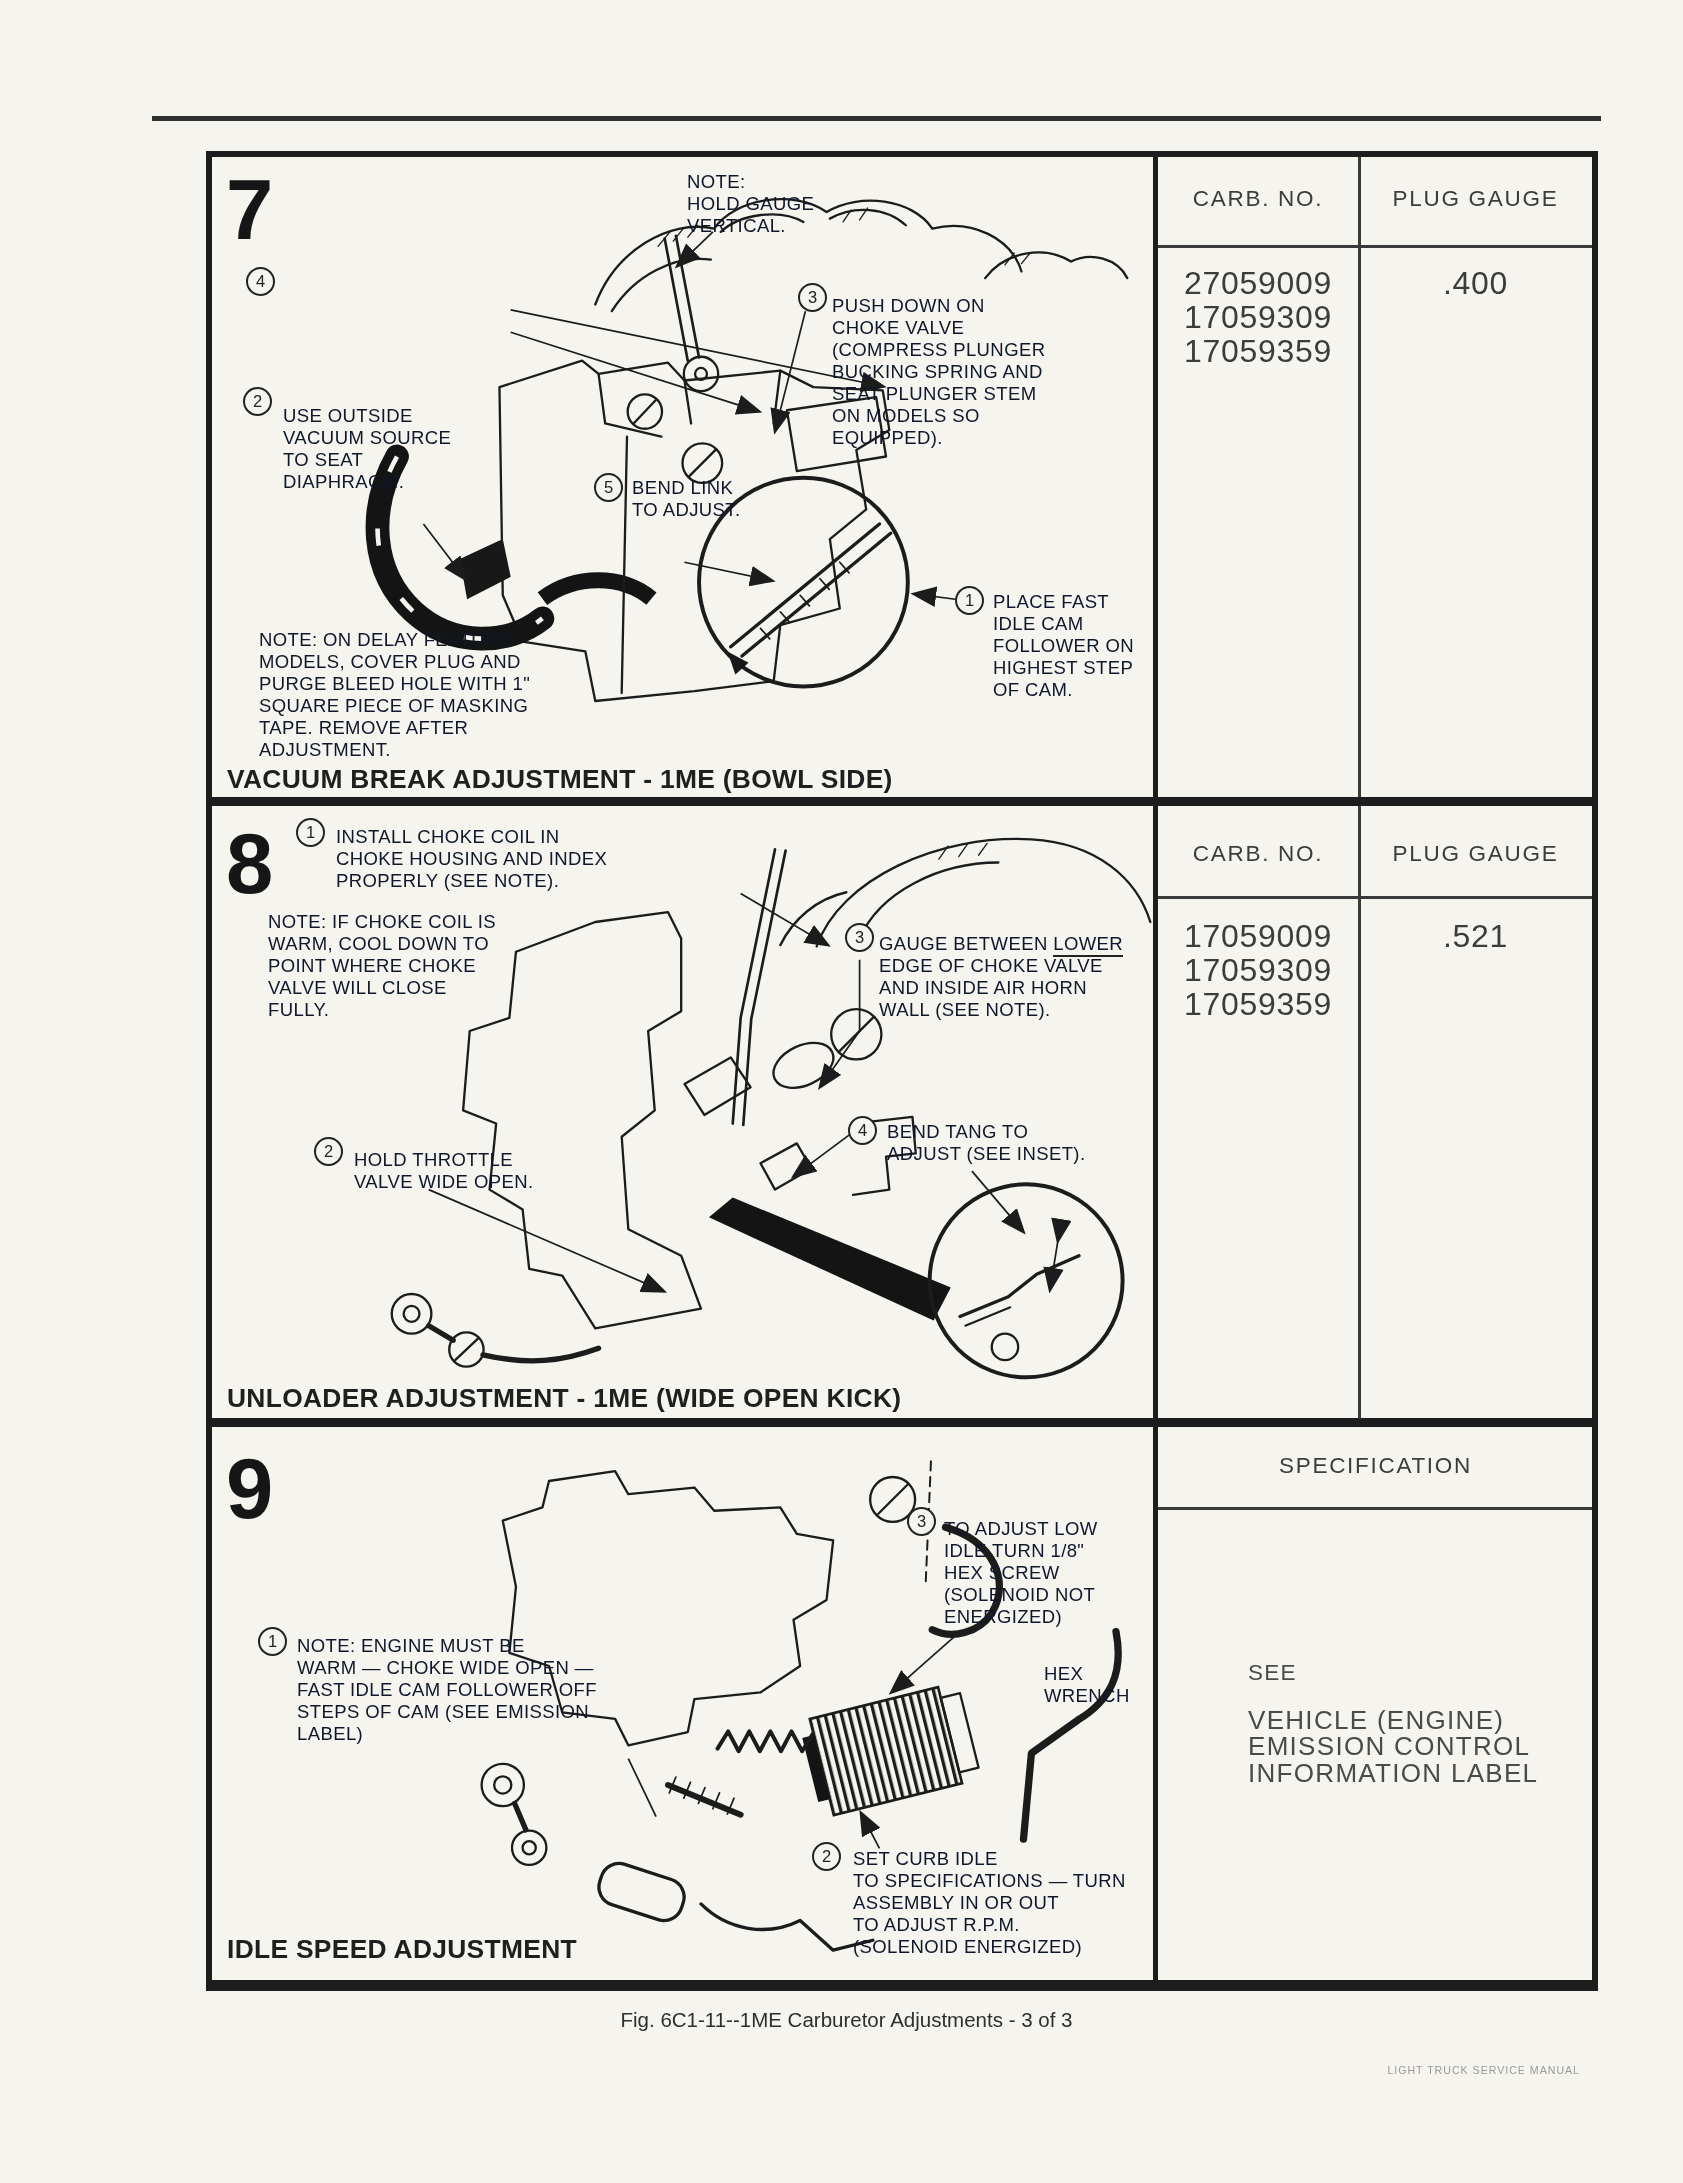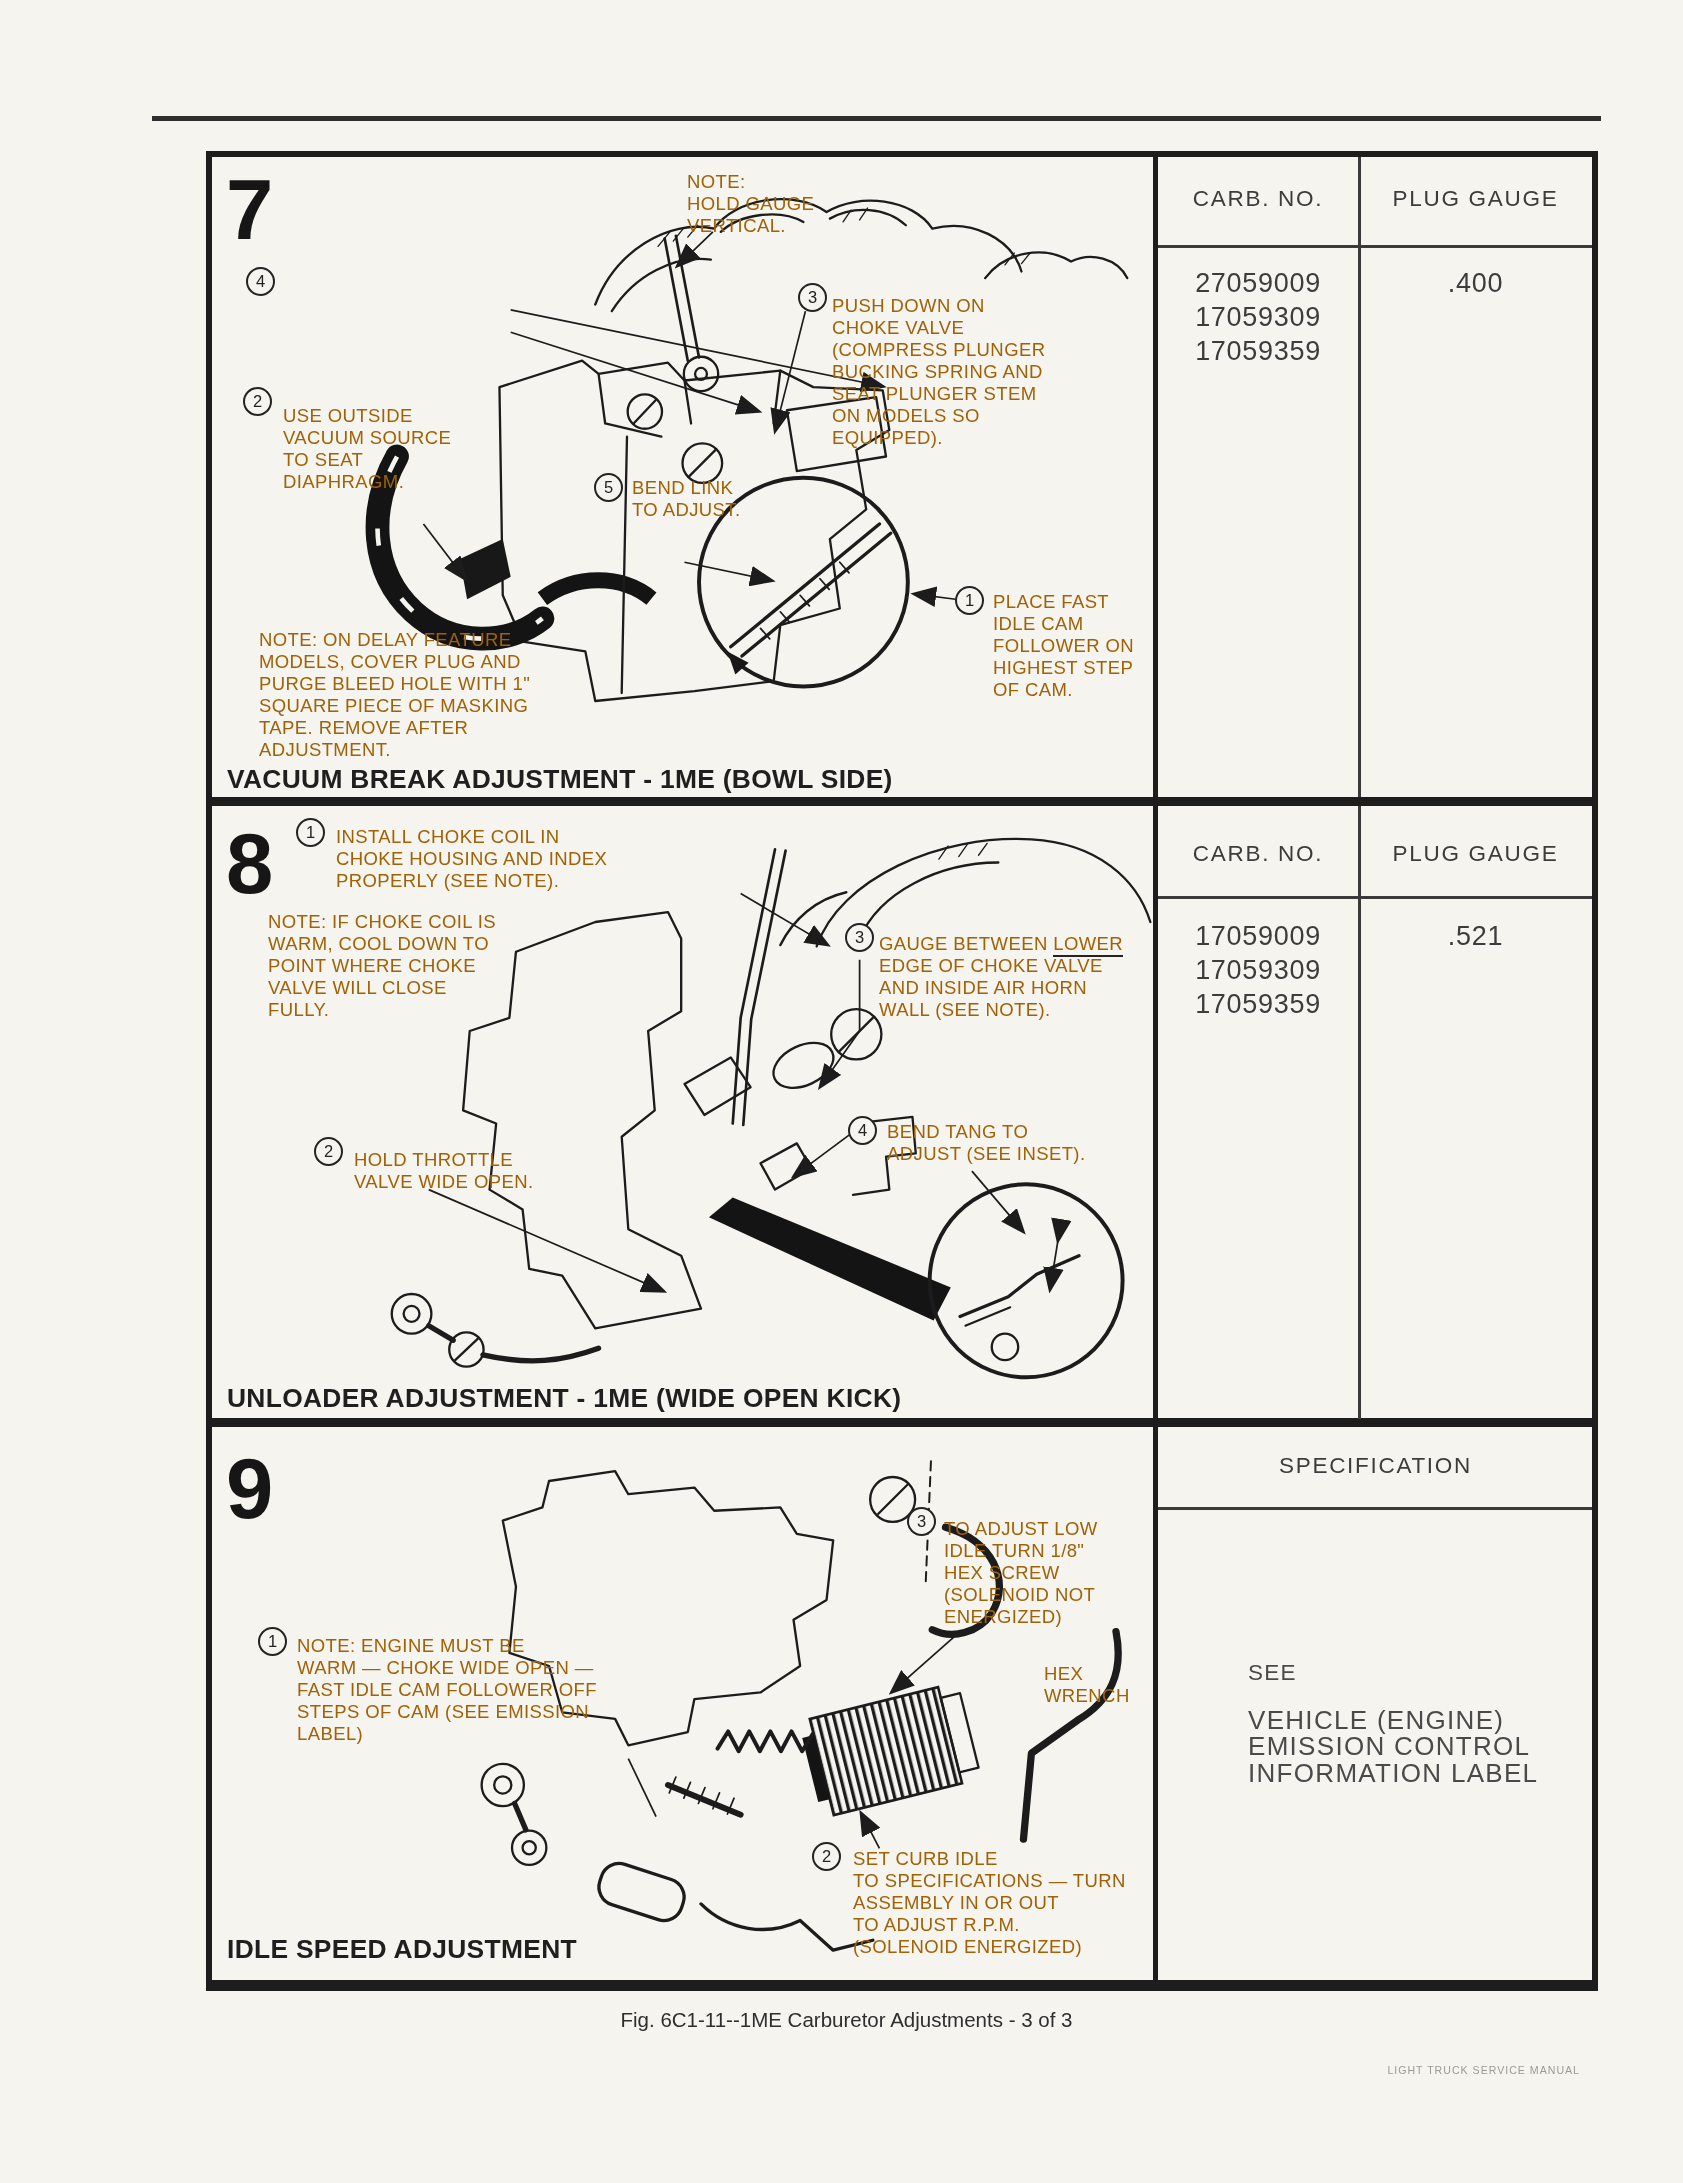--- a/index.html
+++ b/index.html
@@ -11,33 +11,33 @@
   
   .hdr { position:absolute; left:991px; top:66px; width:595px; text-align:right;
          font-size:30px; font-weight:bold; letter-spacing:2px; color:#4d4d4d; }
   .hdr .pgno { margin-left:46px; color:#3f3f3f; }
   .hrule { position:absolute; left:152px; top:116px; width:1449px; height:4.6px; background:#2f2f2f; }
   
   .bar  { position:absolute; background:#1d1d1d; }
   .thin { position:absolute; background:#3a3a3a; }
   
   .callout { position:absolute; white-space:pre-line; font-size:18.5px; line-height:22px;
-             letter-spacing:0.4px; color:#a16207; }
+             letter-spacing:0.4px; color:#0f172a; }
   .callout .u { border-bottom:2px solid #232323; padding-bottom:0.7px; }
   .badge { position:absolute; box-sizing:border-box; width:29px; height:29px;
            border:2px solid #232323; border-radius:50%; background:#f5f4ef;
            display:flex; align-items:center; justify-content:center;
            font-size:16.5px; color:#232323; z-index:5; }
   .bignum { position:absolute; font-size:85px; font-weight:900; letter-spacing:-2.6px;
             color:#161616; line-height:1; }
   .sec-title { position:absolute; font-size:26.4px; font-weight:bold; letter-spacing:0.3px;
                color:#1f1f1f; white-space:nowrap; }
   
   .th  { position:absolute; text-align:center; font-size:22.5px; letter-spacing:1.7px; color:#3c3c3c; }
-  .tnum{ position:absolute; text-align:center; font-size:27px; line-height:34px;
+  .tnum{ position:absolute; text-align:center; font-size:32px; line-height:34px;
          letter-spacing:0.7px; white-space:pre-line; color:#3c3c3c; }
   .spec-see   { position:absolute; font-size:22.5px; letter-spacing:1.3px; color:#4a4a4a; }
   .spec-label { position:absolute; font-size:26px; line-height:26.4px; letter-spacing:1.3px;
                 color:#4a4a4a; white-space:pre-line; }
   .caption { position:absolute; left:463px; top:2008px; width:767px; text-align:center;
              font-size:20.5px; color:#2e2e2e; }
   .footer  { position:absolute; left:1322px; top:2064px; width:258px; text-align:right;
              font-size:10.6px; letter-spacing:1px; color:#9a9a98; }
   svg.illus { position:absolute; }
   svg .ln { stroke:#1c1c1c; fill:none; stroke-width:3.5; stroke-linecap:round; stroke-linejoin:round; }

